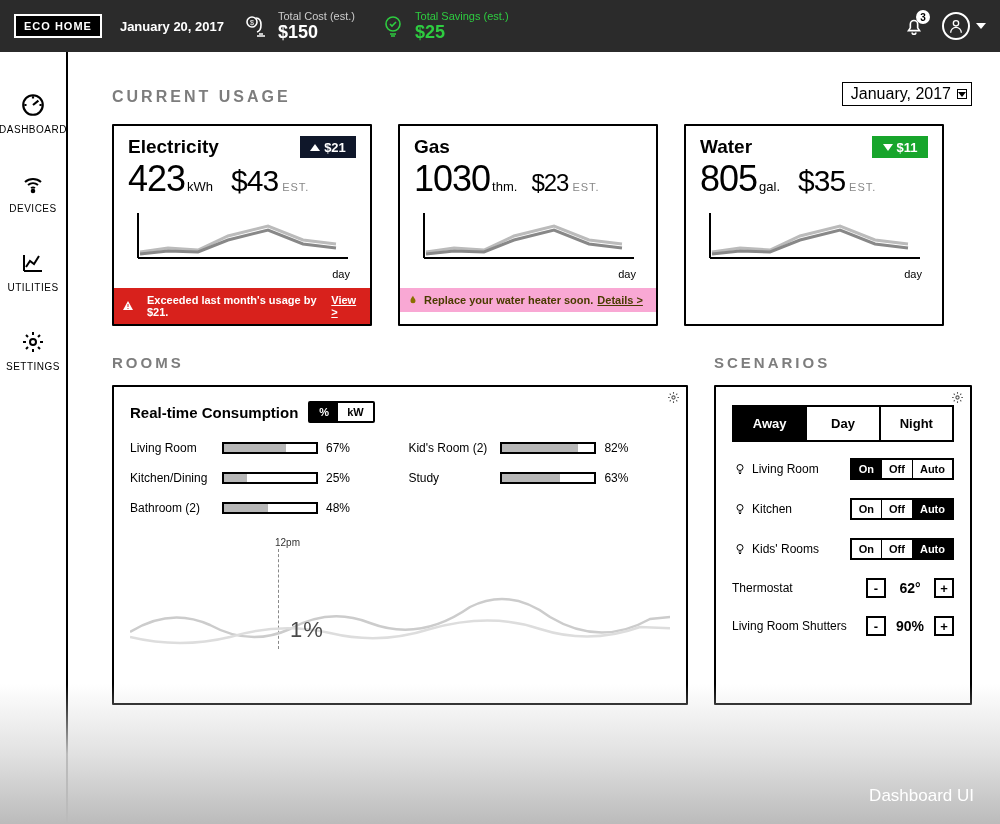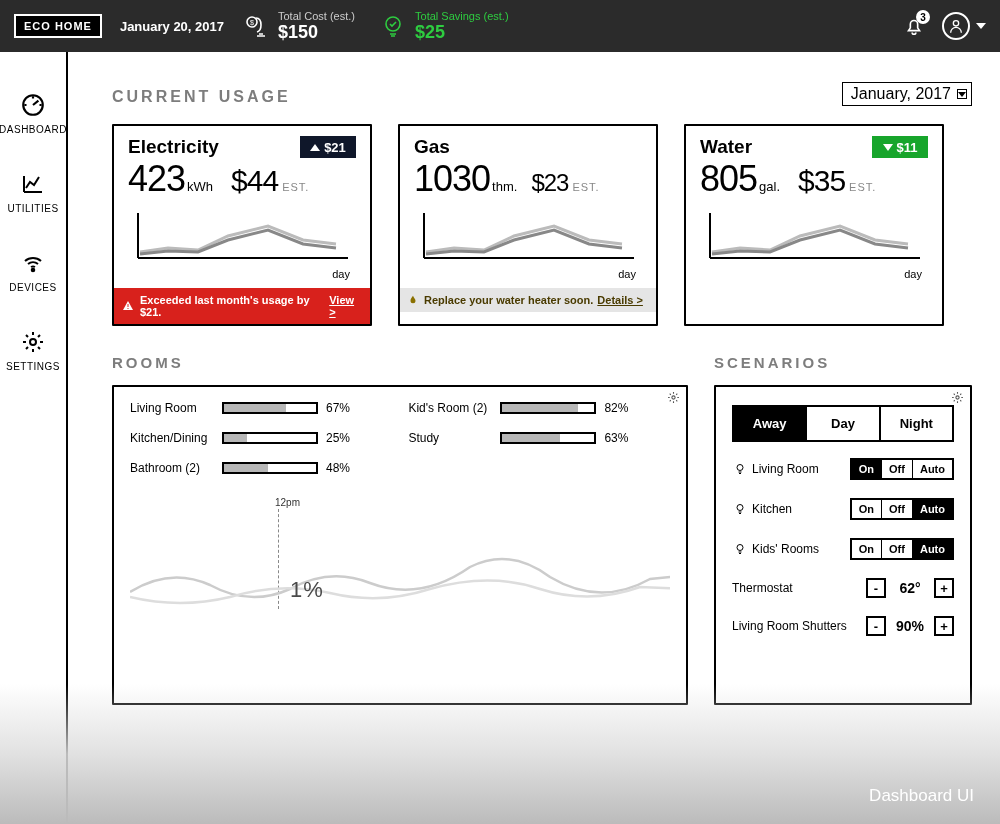--- a/index.html
+++ b/index.html
@@ -43,22 +43,22 @@
   .delta.up .tri { border-left:5px solid transparent;border-right:5px solid transparent;border-bottom:7px solid #fff; }
   .delta.down .tri { border-left:5px solid transparent;border-right:5px solid transparent;border-top:7px solid #fff; }
   .card-values { display:flex; align-items:baseline; }
   .big { font-size:36px; font-weight:500; letter-spacing:-1px; }
   .unit { font-size:13px; margin-left:2px; }
   .est { font-size:11px; color:#888; margin-left:4px; letter-spacing:1px; }
   .card-chart { margin-top:8px; }
   .daylabel { font-size:11px; text-align:right; padding-right:6px; }
   .alert { font-size:11px; padding:6px 8px; font-weight:bold; display:flex; align-items:center; }
   .alert a { text-decoration:underline; margin-left:4px; cursor:pointer; }
-  .alert.red { background:#d8211c; color:#fff; }
-  .alert.yellow { background:#e5e5e5; color:#4a3b00; font-weight:600; }
+  .alert.red { background:#d8211c; color:#fff;gap:7px; }
+  .alert.yellow { background:#f9a8d4; color:#4a3b00; font-weight:600; }
   .alert .aicon { margin-right:6px; display:flex; }
   
   .lower { display:flex; gap:26px; margin-top:28px; }
   .panel-col { flex:1; }
   .scen-col { width:258px; }
   .panel-title { font-size:15px; letter-spacing:3px; color:#7d7d7d; font-weight:600; margin-bottom:14px; }
   .panel { border:2.5px solid #000; border-radius:1px; position:relative; padding:14px 16px 0; }
   .gear { position:absolute; top:4px; right:6px; font-size:13px; color:#555; cursor:pointer; }
   .rt-head { display:flex; align-items:center; margin-bottom:18px; }
   .rt-title { font-weight:bold; font-size:15px; margin-right:10px; }
@@ -154,34 +154,34 @@
       <svg width="26" height="26" viewBox="0 0 24 24" fill="none" stroke="#000" stroke-width="2">
           <circle cx="12" cy="12" r="9"></circle>
           <path d="M12 12 l5 -4 M12 4 v2 M4 12 h2 M18 12 h2"></path>
         </svg>
     </span>
     <span>DASHBOARD</span>
   </div>
   <div class="nav-item">
     <span class="nicon">
       <svg width="24" height="24" viewBox="0 0 24 24" fill="none" stroke="#000" stroke-width="2">
-          <path d="M3 20 h18 M3 20 V4"></path>
-          <path d="M5 16 l4 -6 l4 3 l5 -8"></path>
-        </svg>
-    </span>
-    <span>UTILITIES</span>
+          <path d="M4 10 a12 12 0 0 1 16 0 M7 13 a8 8 0 0 1 10 0 M10 16 a4 4 0 0 1 4 0"></path>
+          <circle cx="12" cy="19" r="1.3" fill="#000"></circle>
+        </svg>
+    </span>
+    <span>DEVICES</span>
   </div>
   <div class="nav-item">
     <span class="nicon">
       <svg width="24" height="24" viewBox="0 0 24 24" fill="none" stroke="#000" stroke-width="2">
-          <path d="M4 10 a12 12 0 0 1 16 0 M7 13 a8 8 0 0 1 10 0 M10 16 a4 4 0 0 1 4 0"></path>
-          <circle cx="12" cy="19" r="1.3" fill="#000"></circle>
-        </svg>
-    </span>
-    <span>DEVICES</span>
+          <path d="M3 20 h18 M3 20 V4"></path>
+          <path d="M5 16 l4 -6 l4 3 l5 -8"></path>
+        </svg>
+    </span>
+    <span>UTILITIES</span>
   </div>
   <div class="nav-item">
     <span class="nicon">
       <svg width="24" height="24" viewBox="0 0 24 24" fill="none" stroke="#000" stroke-width="2">
           <circle cx="12" cy="12" r="3"></circle>
           <path d="M12 2 v3 M12 19 v3 M2 12 h3 M19 12 h3 M5 5 l2 2 M17 17 l2 2 M5 19 l2 -2 M17 7 l2 -2"></path>
         </svg>
     </span>
     <span>SETTINGS</span>
   </div>
@@ -207,21 +207,21 @@
           <div class="card-title">Electricity</div>
           <div class="delta up">
             <span class="tri"></span>
             <span>$21</span>
           </div>
         </div>
         <div class="card-values">
           <span class="big">423</span>
           <span class="unit">kWh</span>
           <span style="width:18px"></span>
-          <span class="big" style="font-size:30px">$44</span>
+          <span class="big" style="font-size:30px">$43</span>
           <span class="est">EST.</span>
         </div>
         <div class="card-chart">
           <svg width="230" height="60" viewBox="0 0 230 60">
               <path d="M10 50 h210 M10 50 V5" stroke="#000" stroke-width="2" fill="none"></path>
               <path d="M12 44 L40 40 L70 42 L100 28 L140 18 L175 32 L208 36" stroke="#bbb" stroke-width="3" fill="none"></path>
               <path d="M12 46 L40 43 L70 44 L100 32 L140 22 L175 36 L208 40" stroke="#888" stroke-width="3" fill="none"></path>
             </svg>
           <div class="daylabel">day</div>
         </div>
@@ -303,20 +303,27 @@
 
     <div class="panel-col">
       <div class="panel-title">ROOMS</div>
       <div class="panel" style="height:320px">
         <span class="gear">
           <svg width="13" height="13" viewBox="0 0 24 24" fill="none" stroke="#555" stroke-width="2">
               <circle cx="12" cy="12" r="3"></circle>
               <path d="M12 2v3M12 19v3M2 12h3M19 12h3M5 5l2 2M17 17l2 2M5 19l2-2M17 7l2-2"></path>
             </svg>
         </span>
+        <div class="rt-head">
+          <span class="rt-title">Real-time Consumption</span>
+          <div class="toggle">
+            <div class="active">%</div>
+            <div>kW</div>
+          </div>
+        </div>
         <div class="room-grid" id="room-grid">
             <div class="room-row">
     <span class="room-name">Living Room</span>
     <div class="bar">
                 <div class="fill" style="width:67%"></div>
               </div>
     <span class="room-val">67%</span>
             </div>
             <div class="room-row">
     <span class="room-name">Kid's Room (2)</span>

